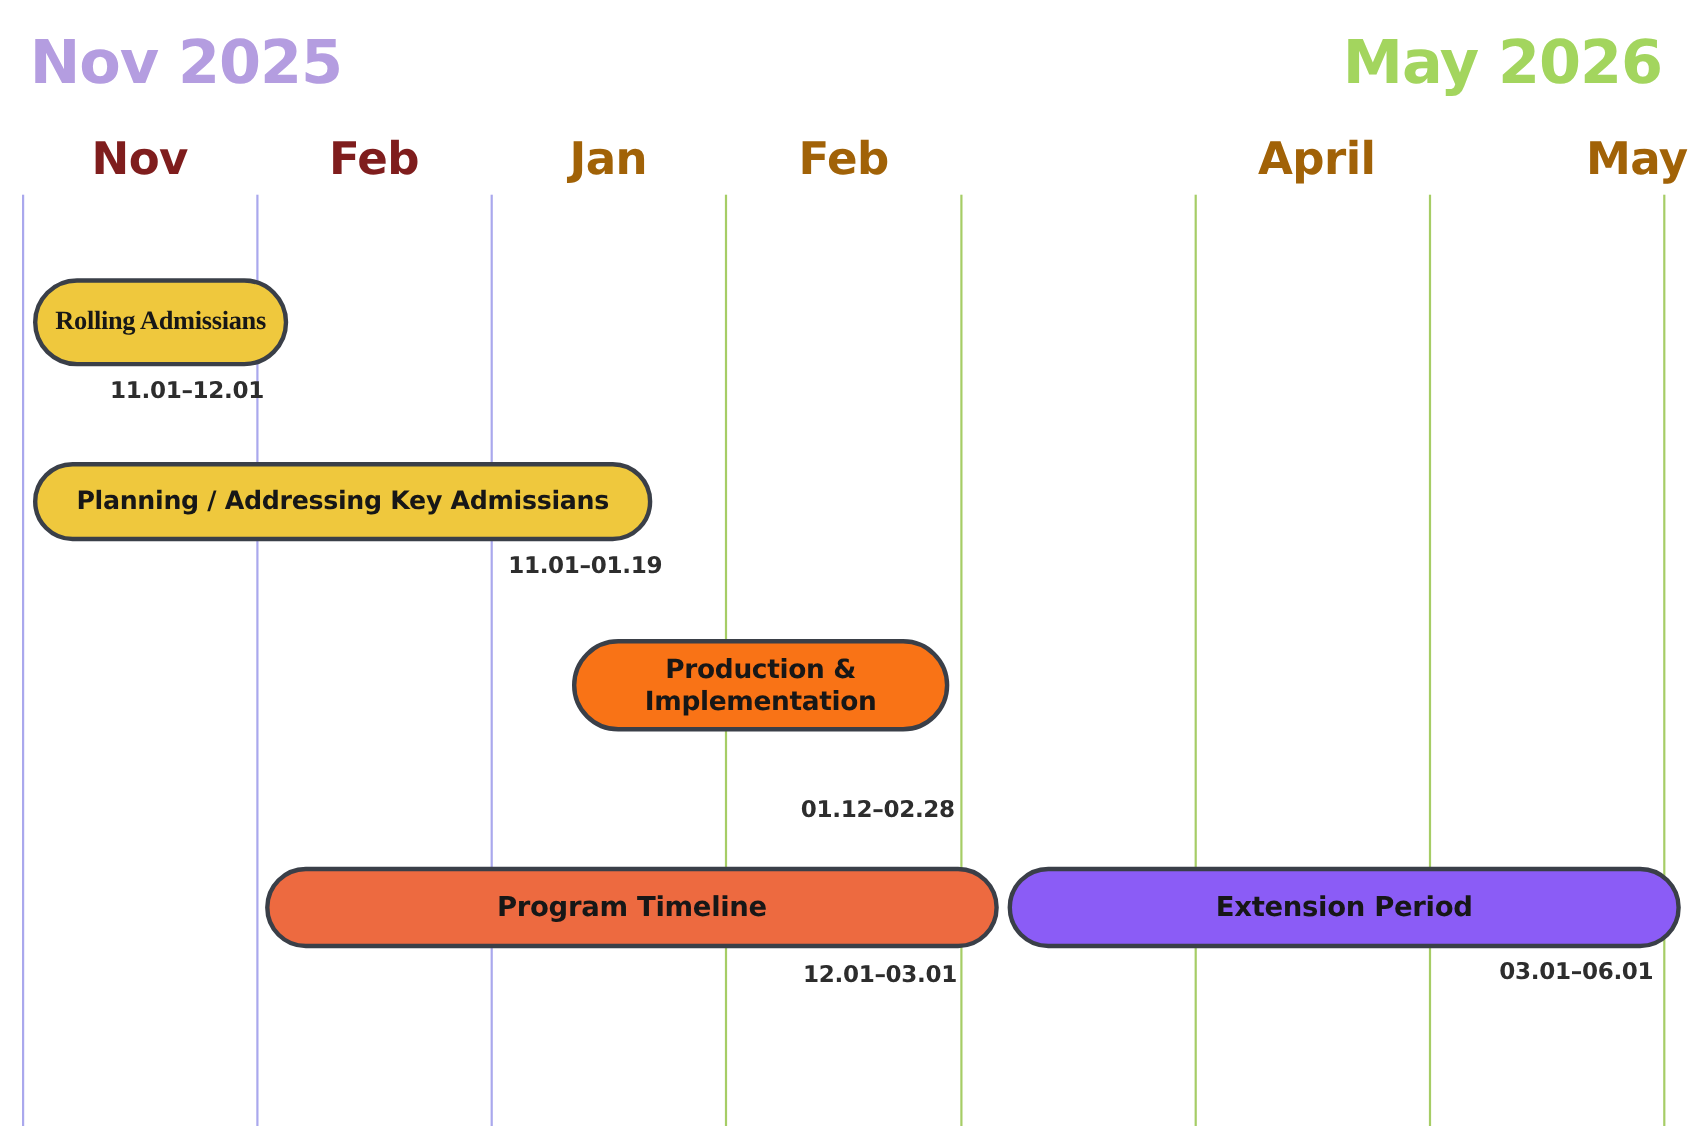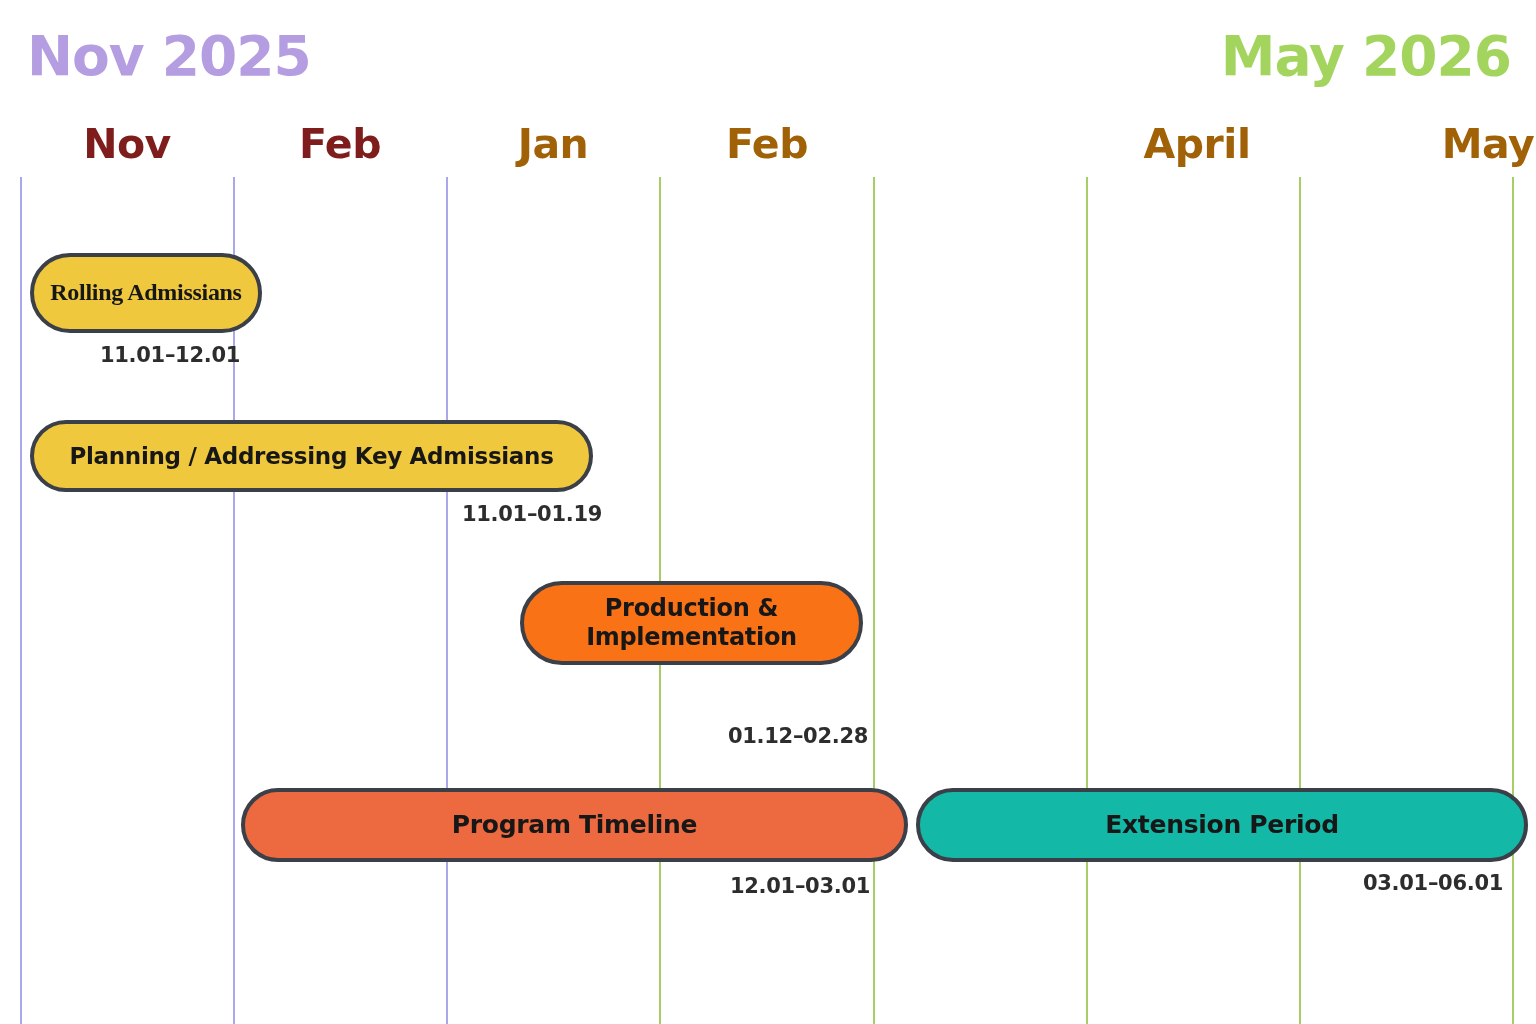--- a/index.html
+++ b/index.html
@@ -60,21 +60,21 @@
     color: #171717;
     font-weight: 800;
     line-height: 1.22;
     letter-spacing: -0.3px;
     padding: 0 16px;
     z-index: 2;
   }
   .pill.c-yellow { background: #efc83d; }
   .pill.c-green  { background: #f97316; }
   .pill.c-orange { background: #ed6a40; }
-  .pill.c-cyan   { background: #14b8a6; }
+  .pill.c-cyan   { background: #8b5cf6; }
 
   
   .date-label {
     position: absolute;
     transform: translateX(-50%);
     font-size: 21px;
     font-weight: 800;
     color: #2d2d2d;
     letter-spacing: -0.3px;
     white-space: nowrap;

